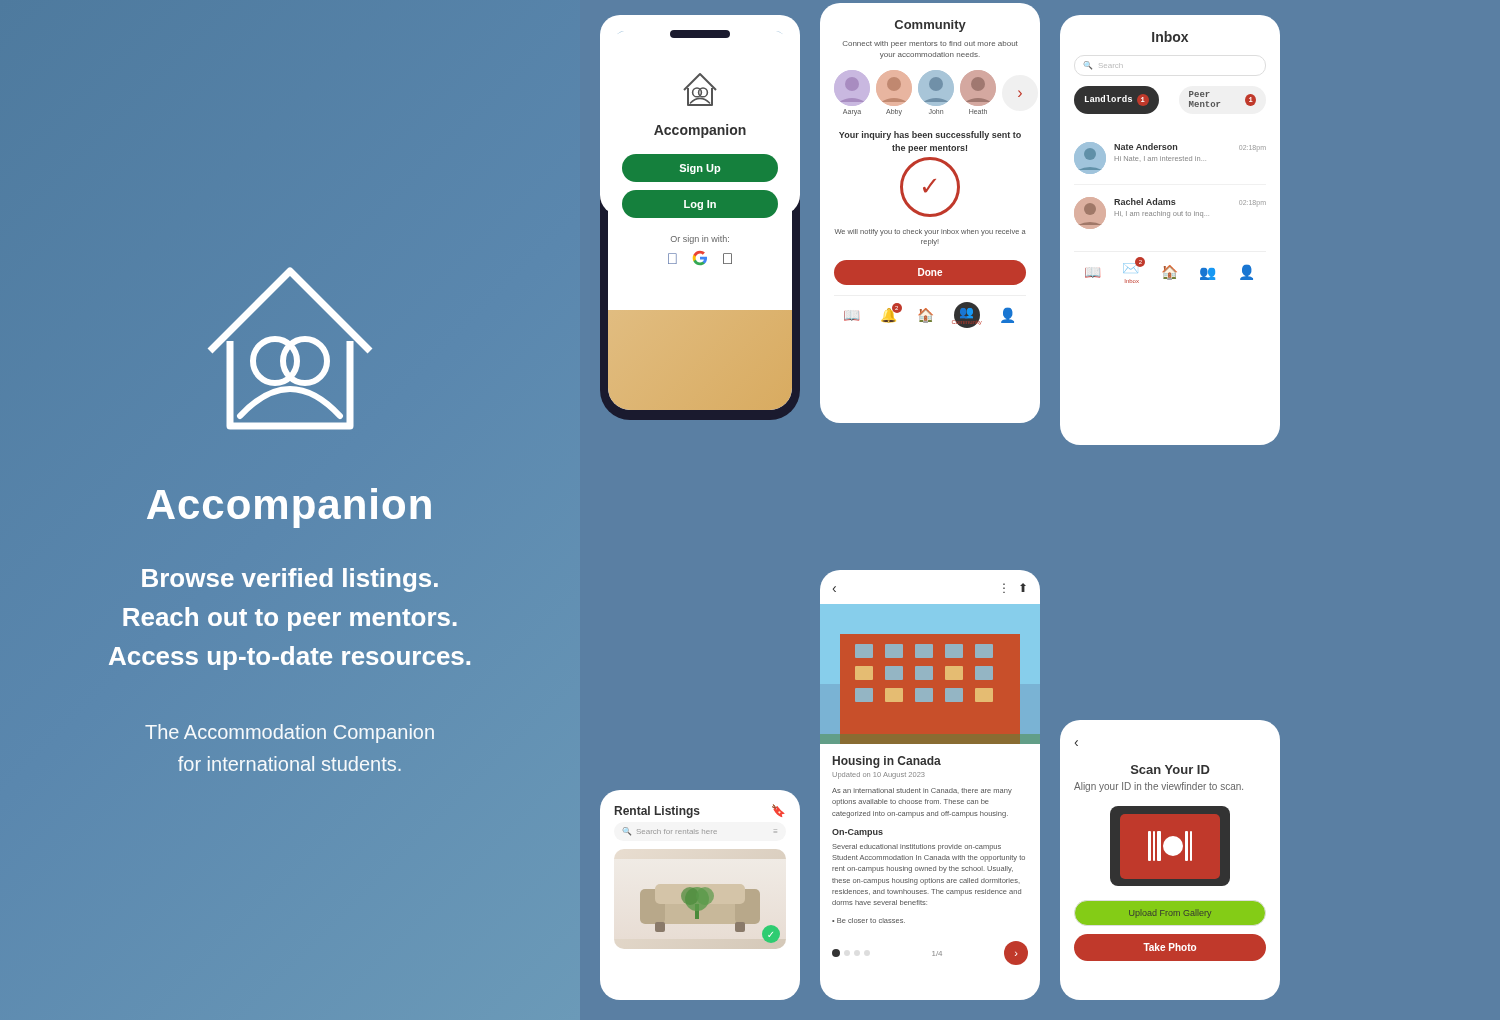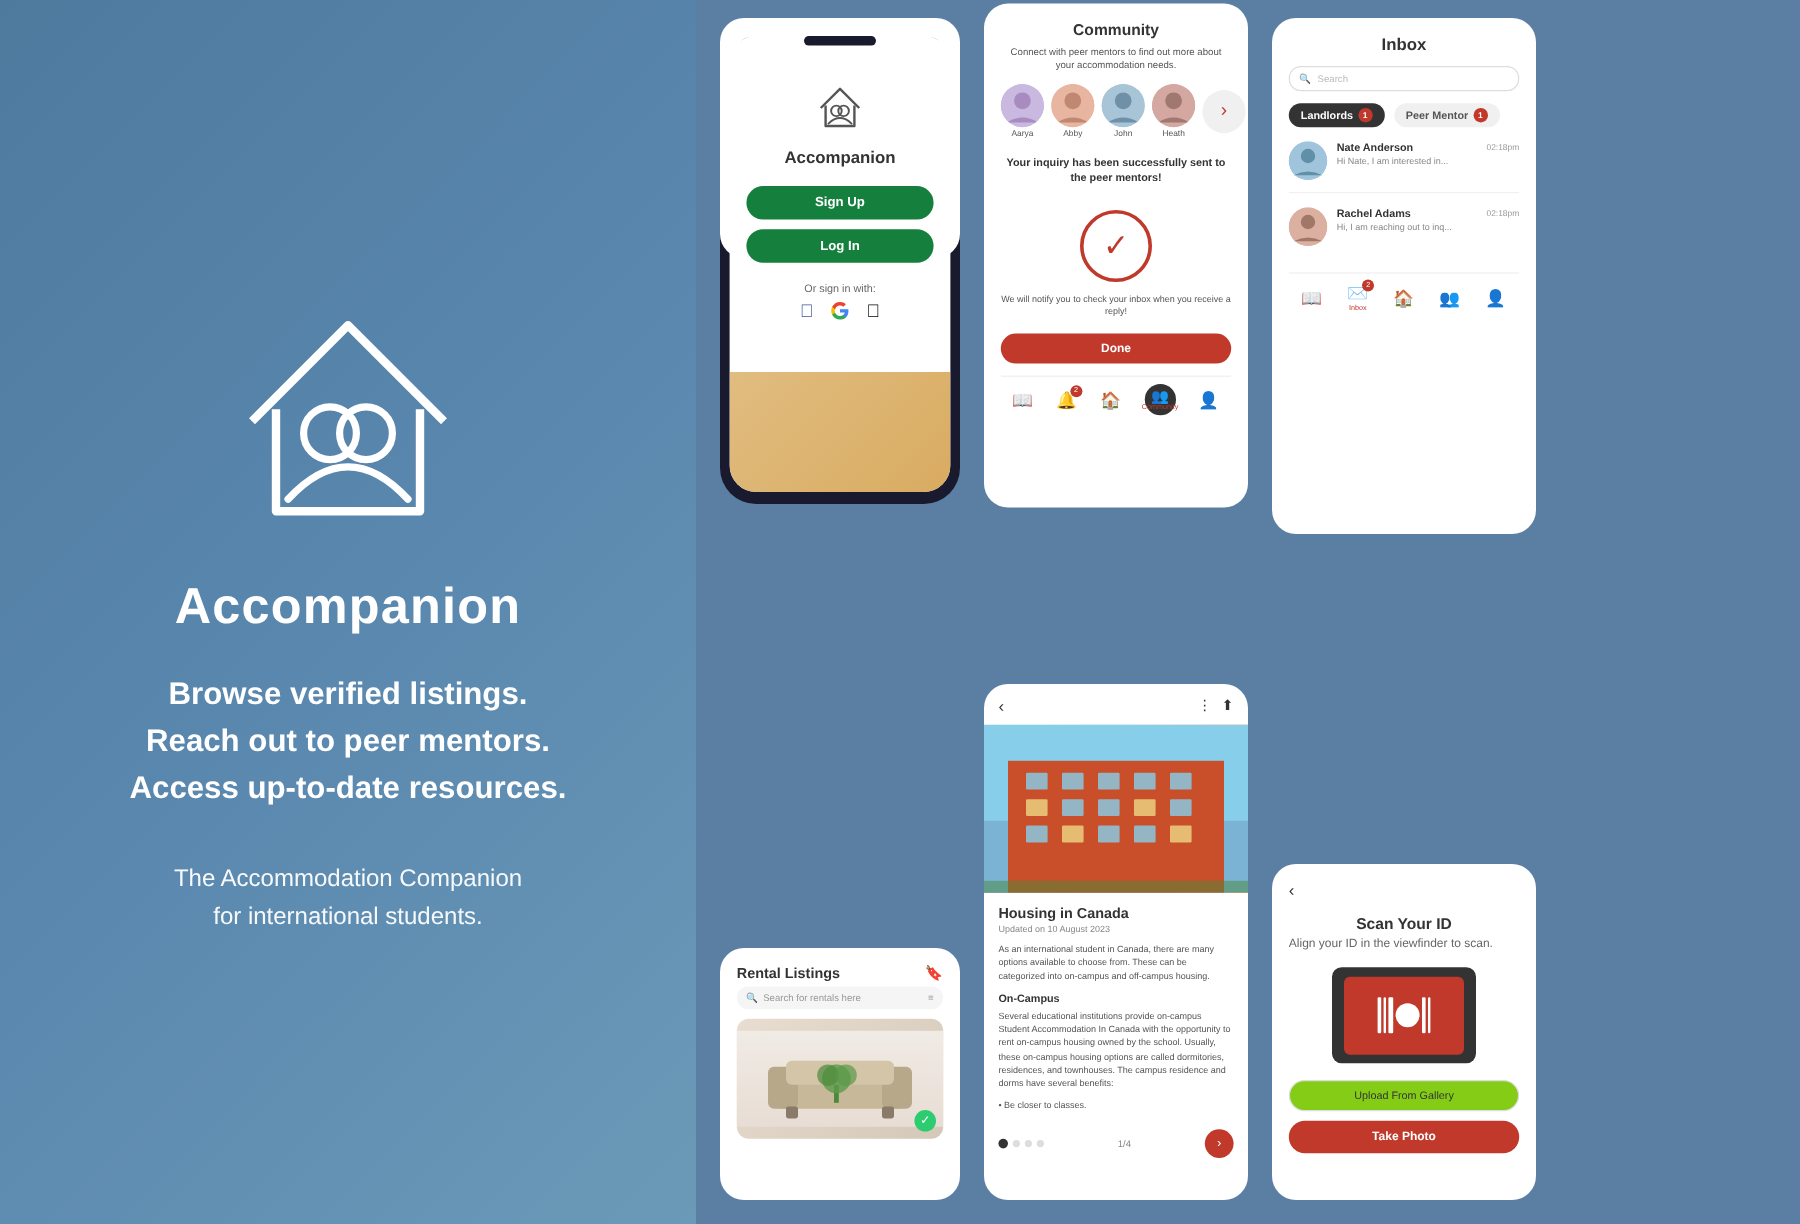--- a/index.html
+++ b/index.html
@@ -374,21 +374,21 @@
       font-size: 16px;
       color: #c0392b;
       flex-shrink: 0;
     }
 
     .inquiry-sent {
       font-size: 9px;
       font-weight: 700;
       color: #333;
       text-align: center;
-      margin-bottom: 20px;
+      margin-bottom: 2px;
       line-height: 1.4;
     }
 
     .check-circle {
       width: 60px;
       height: 60px;
       border: 3px solid #c0392b;
       border-radius: 50%;
       display: flex;
       align-items: center;
@@ -616,22 +616,23 @@
       margin-bottom: 10px;
     }
 
     .inbox-search span {
       font-size: 8px;
       color: #bbb;
     }
 
     .inbox-tabs {
       display: flex;
-      gap: 8px;
-      margin-bottom: 12px;
+      gap: 20px;
+      margin-bottom: 28px;
+      font-family: Liberation Mono, monospace;
     }
 
     .inbox-tab {
       padding: 4px 10px;
       border-radius: 14px;
       font-size: 9px;
       font-weight: 600;
       display: flex;
       align-items: center;
       gap: 4px;

